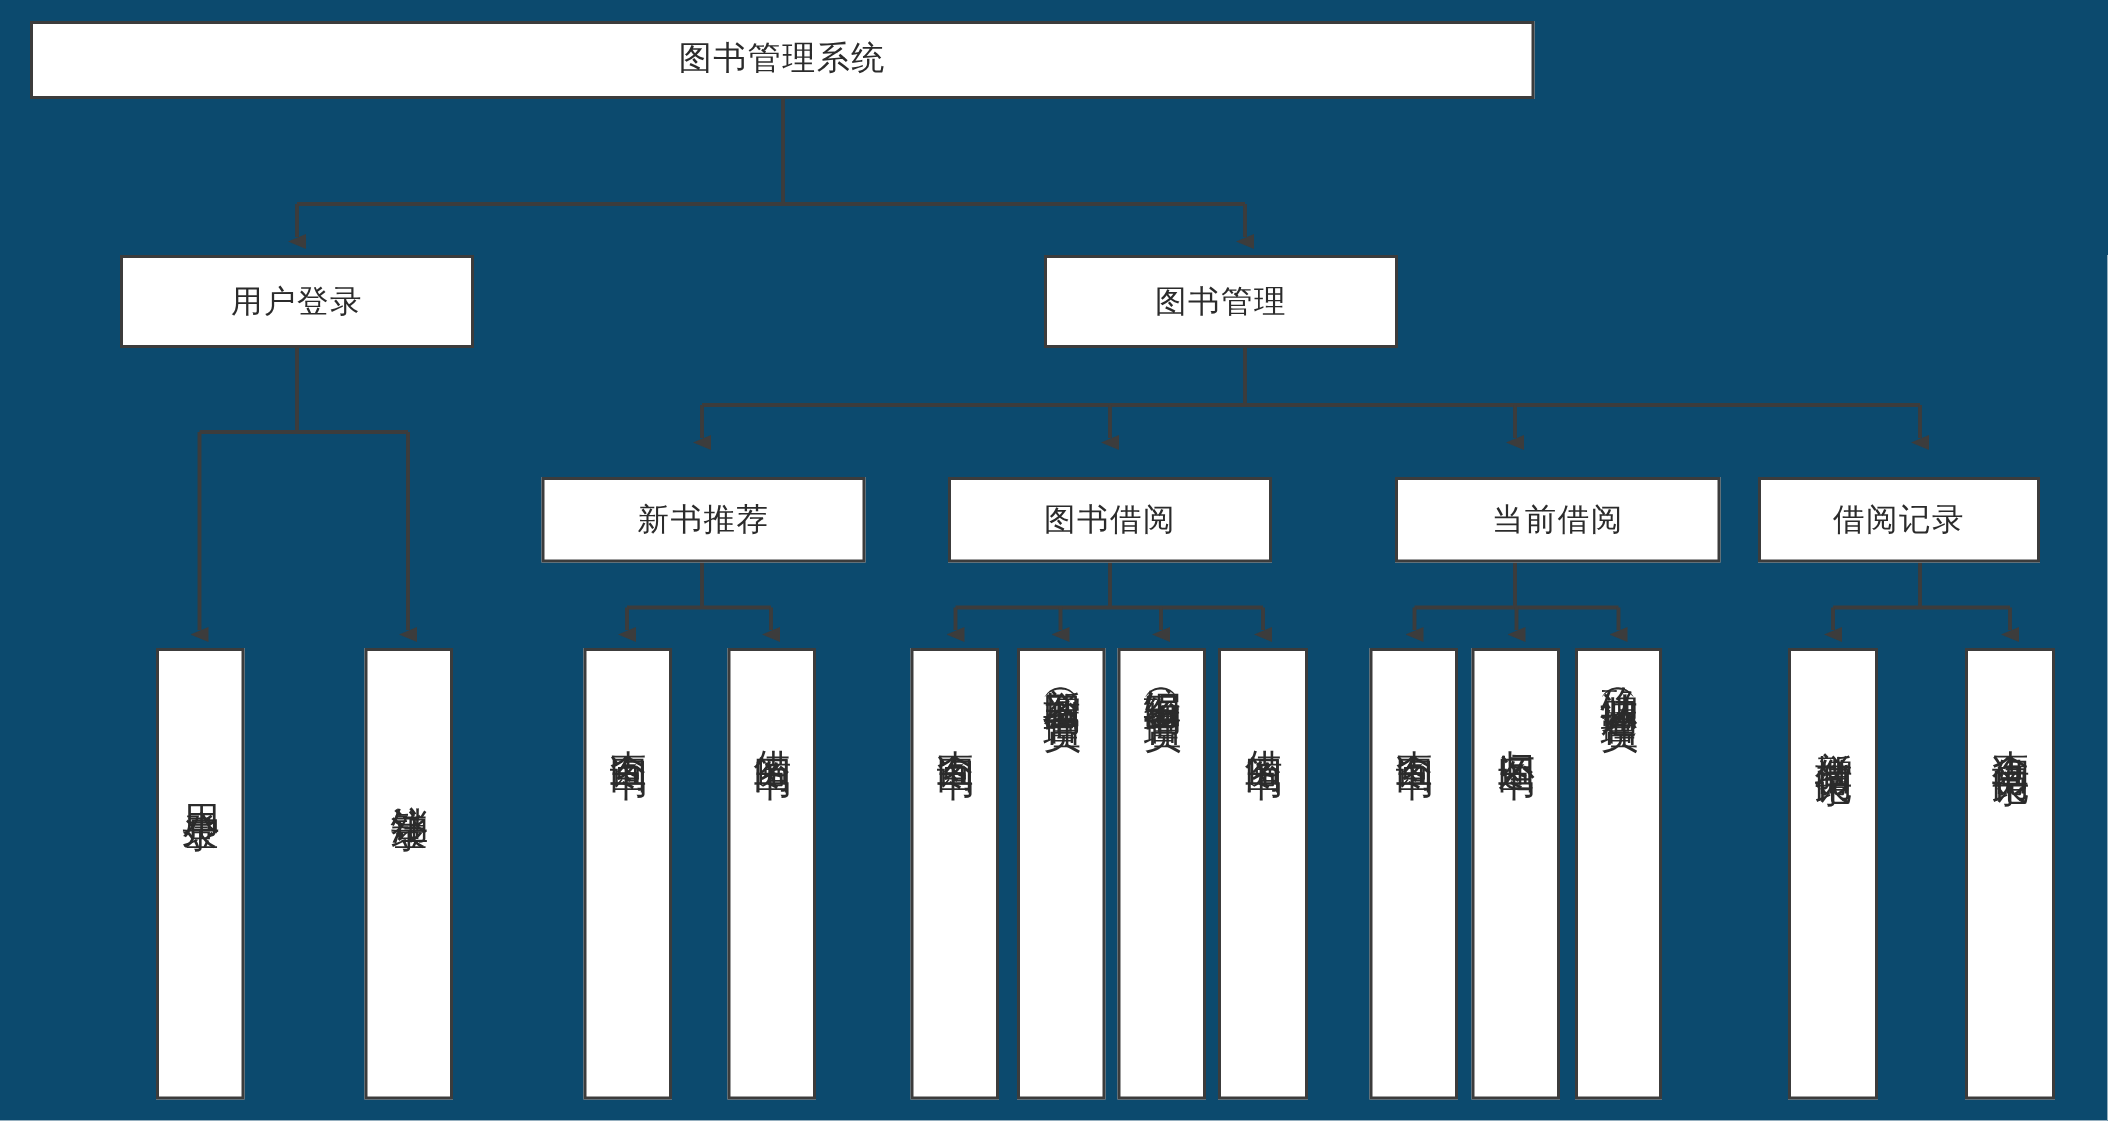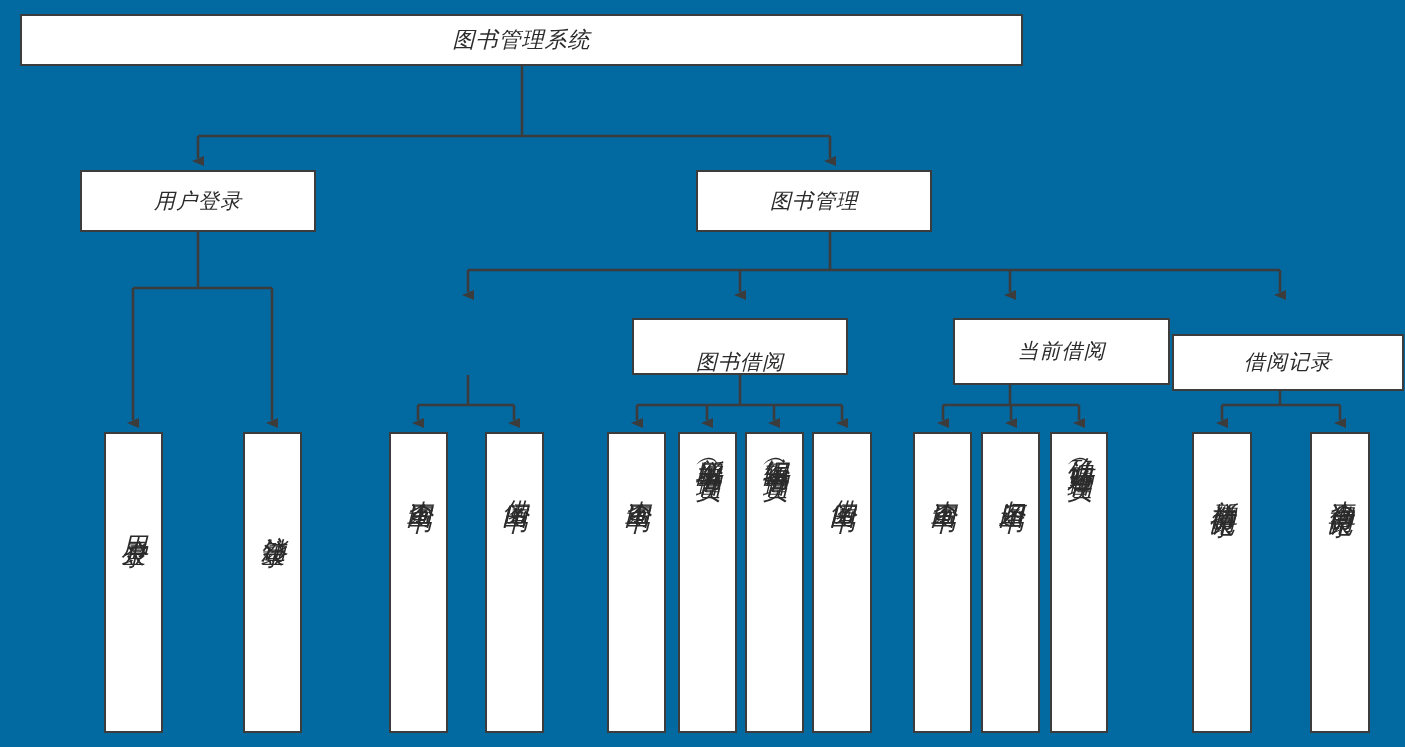--- a/index.html
+++ b/index.html
@@ -4,24 +4,23 @@
 <style>
   html, body {
     margin: 0;
     padding: 0;
     background: #ffffff;
   }
   #canvas {
     position: relative;
     width: 1405px;
     height: 747px;
-    background: #0369a1;
+    background: #0c4a6e;
     font-family: "DejaVu Sans", "Liberation Sans", sans-serif;
     overflow: hidden;
-    font-style: italic;
   }
   #wires {
     position: absolute;
     left: 0;
     top: 0;
     width: 1405px;
     height: 747px;
   }
   .node {
     position: absolute;
@@ -136,27 +135,30 @@
     <span class="label">图书管理系统</span>
   </div>
 
   <div class="node horiz" style="left:80px; top:170px; width:236px; height:62px;">
     <span class="label">用户登录</span>
   </div>
   <div class="node horiz" style="left:696px; top:170px; width:236px; height:62px;">
     <span class="label">图书管理</span>
   </div>
 
-  <div class="node horiz" style="left:632px; top:318px; width:216px; height:57px;align-items:flex-end;">
+  <div class="node horiz" style="left:361px; top:318px; width:216px; height:57px;">
+    <span class="label">新书推荐</span>
+  </div>
+  <div class="node horiz" style="left:632px; top:318px; width:216px; height:57px;">
     <span class="label">图书借阅</span>
   </div>
-  <div class="node horiz" style="left:953px; top:318px; width:217px; height:67px;">
+  <div class="node horiz" style="left:930px; top:318px; width:217px; height:57px;">
     <span class="label">当前借阅</span>
   </div>
-  <div class="node horiz" style="left:1172px; top:334px; width:232px; height:57px;justify-content:center;">
+  <div class="node horiz" style="left:1172px; top:318px; width:188px; height:57px;justify-content:center;">
     <span class="label">借阅记录</span>
   </div>
 
   <div class="node vert mid" style="left:104px; top:432px; width:59px; height:301px;">
     <span class="label">用户登录</span>
   </div>
   <div class="node vert mid" style="left:243px; top:432px; width:59px; height:301px;">
     <span class="label">注销登录</span>
   </div>
 

